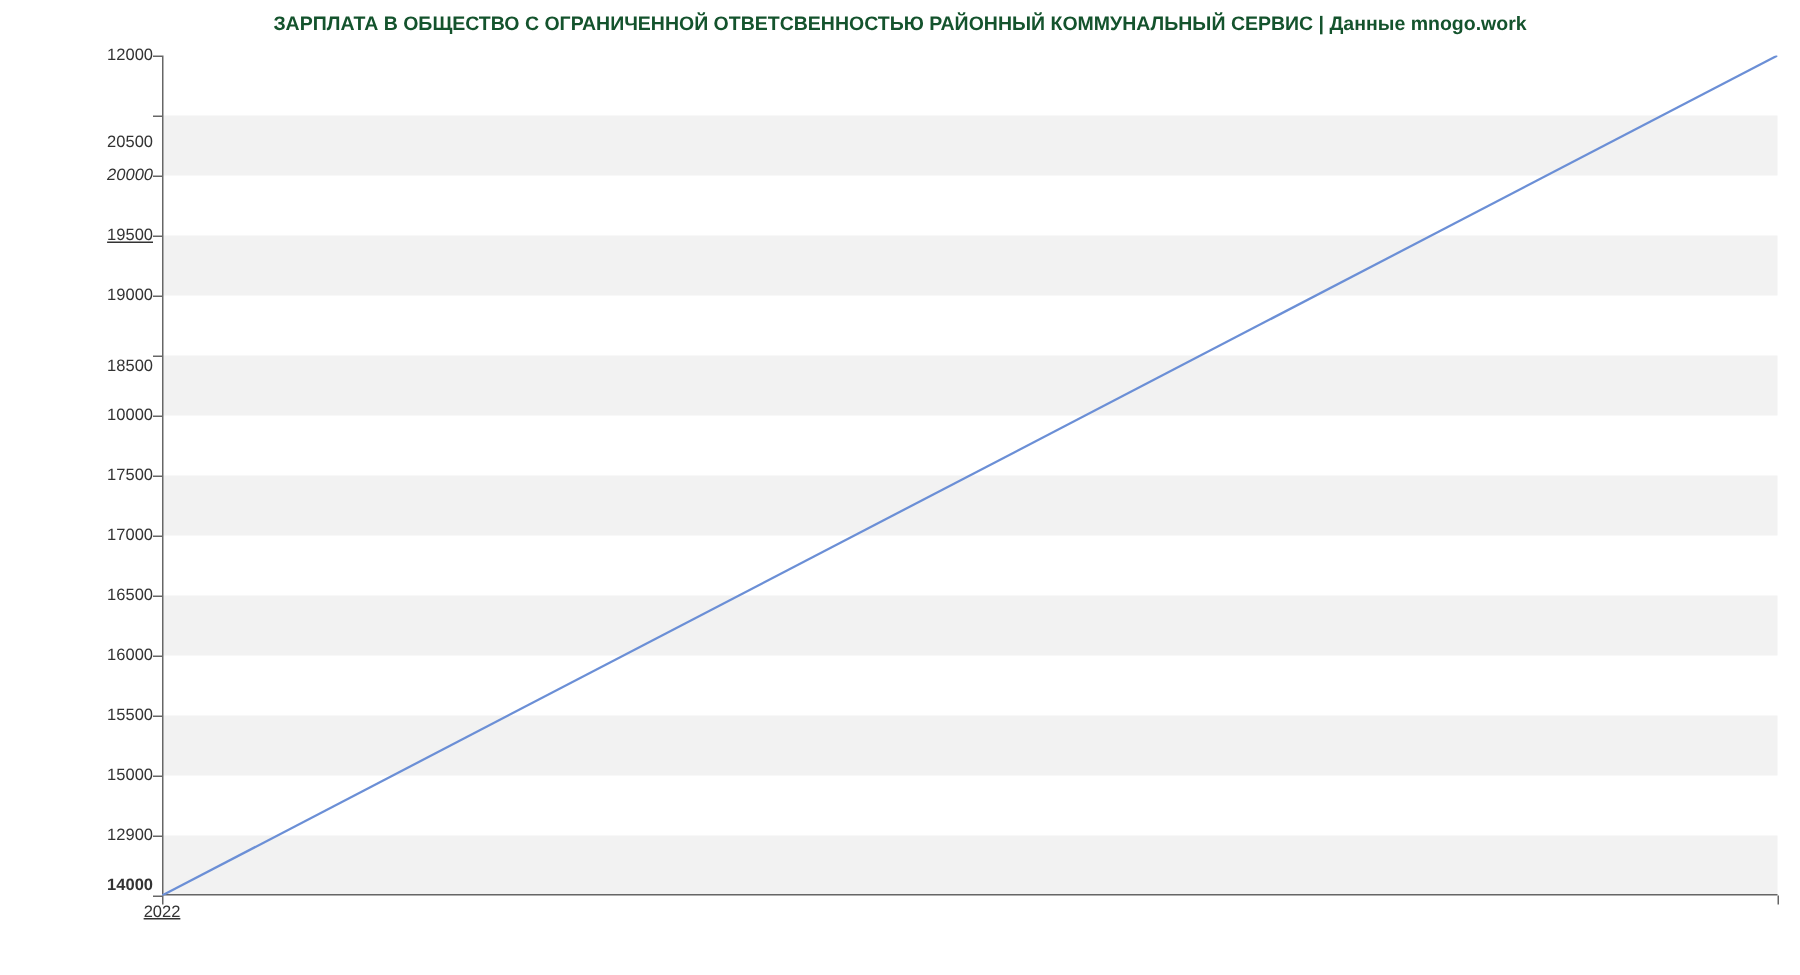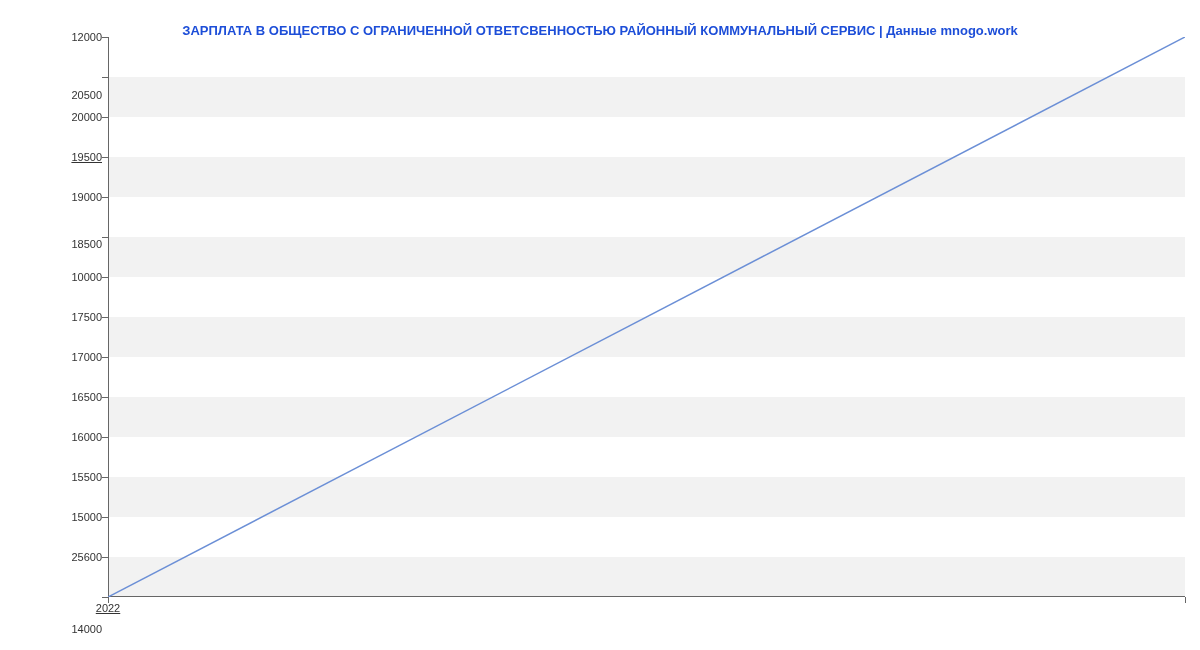--- a/index.html
+++ b/index.html
@@ -14,22 +14,22 @@
       position: absolute;
       top: 0;
       left: 0;
       width: 1200px;
       height: 650px;
     }
     .chart-title {
       text-align: center;
       font-size: 13px;
       font-weight: bold;
-      color: #1d4ed8;
-      padding-top: 23px;
+      color: #14532d;
+      padding-top: 8px;
       padding-bottom: 4px;
     }
     .plot-area {
       position: absolute;
       left: 108px;
       top: 37px;
       width: 1077px;
       height: 560px;
     }
     .grid-band {
@@ -138,33 +138,33 @@
         <div class="x-tick" style="left: 0px;"></div>
         <div class="x-tick" style="left: 1077px;"></div>
       </div>
 
     <svg class="data-line" viewBox="0 0 1077 560" preserveAspectRatio="none">
       <polyline id="series-line" fill="none" stroke-width="1.5" points="0,560 1077,0" stroke="#6b8fd6"></polyline>
     </svg>
   </div>
 
   <div id="y-labels">
-      <div class="y-label" style="top: 629px;">14000</div>
-      <div class="y-label" style="top: 557px;">25600</div>
+      <div class="y-label" style="top: 590px; font-weight: bold;">14000</div>
+      <div class="y-label" style="top: 557px;">12900</div>
       <div class="y-label" style="top: 517px;">15000</div>
       <div class="y-label" style="top: 477px;">15500</div>
       <div class="y-label" style="top: 437px;">16000</div>
       <div class="y-label" style="top: 397px;">16500</div>
       <div class="y-label" style="top: 357px;">17000</div>
       <div class="y-label" style="top: 317px;">17500</div>
       <div class="y-label" style="top: 277px;">10000</div>
       <div class="y-label" style="top: 244px;">18500</div>
       <div class="y-label" style="top: 197px;">19000</div>
       <div class="y-label" style="top: 157px; text-decoration: underline;">19500</div>
-      <div class="y-label" style="top: 117px;">20000</div>
+      <div class="y-label" style="top: 117px; font-style: italic;">20000</div>
       <div class="y-label" style="top: 95px;">20500</div>
       <div class="y-label" style="top: 37px;">12000</div>
     </div>
 
   <div id="x-labels">
       <div class="x-label" style="left: 108px;">2022</div>
       <div class="x-label" style="left: 1185px; margin-left: 36px;">2023</div>
     </div>
 </div>
 

